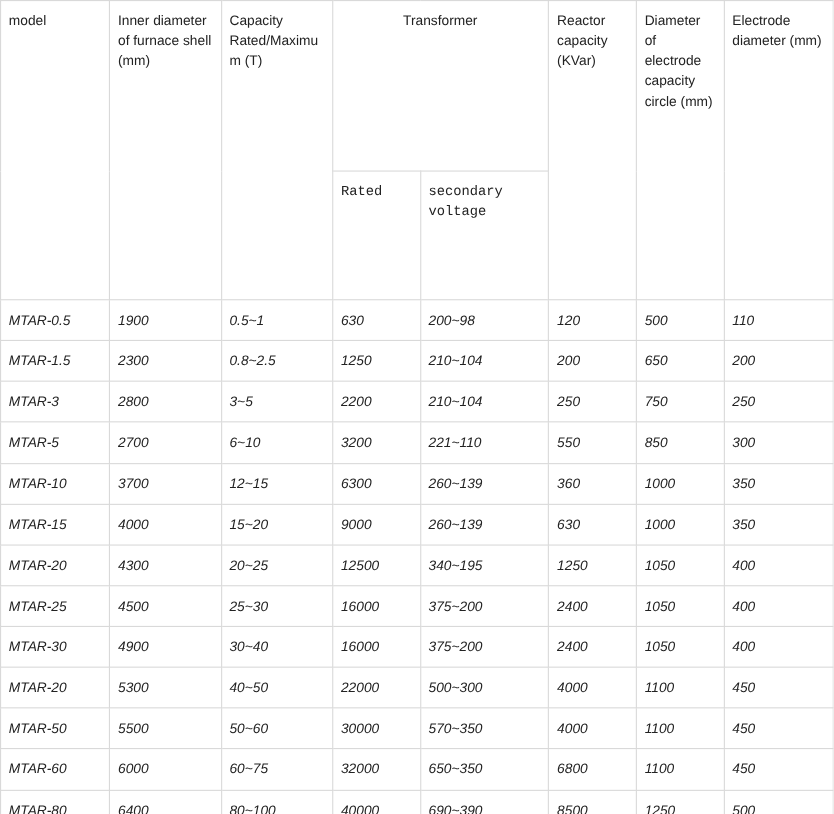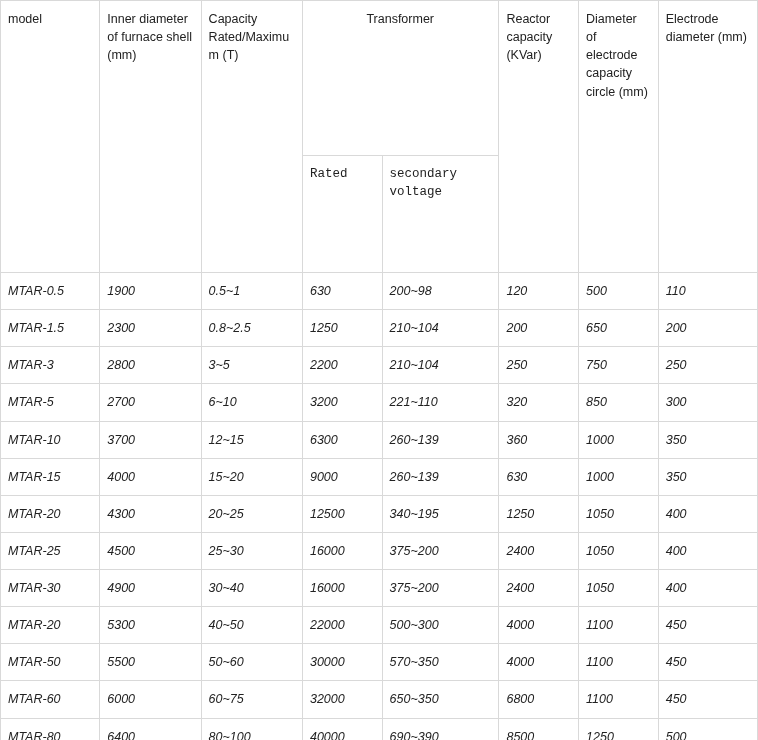--- a/index.html
+++ b/index.html
@@ -119,21 +119,21 @@
         <td>250</td>
         <td>750</td>
         <td>250</td>
       </tr>
       <tr class="r-norm">
         <td>MTAR-5</td>
         <td>2700</td>
         <td>6~10</td>
         <td>3200</td>
         <td>221~110</td>
-        <td>320</td>
+        <td>550</td>
         <td>850</td>
         <td>300</td>
       </tr>
       <tr class="r-norm">
         <td>MTAR-10</td>
         <td>3700</td>
         <td>12~15</td>
         <td>6300</td>
         <td>260~139</td>
         <td>360</td>

